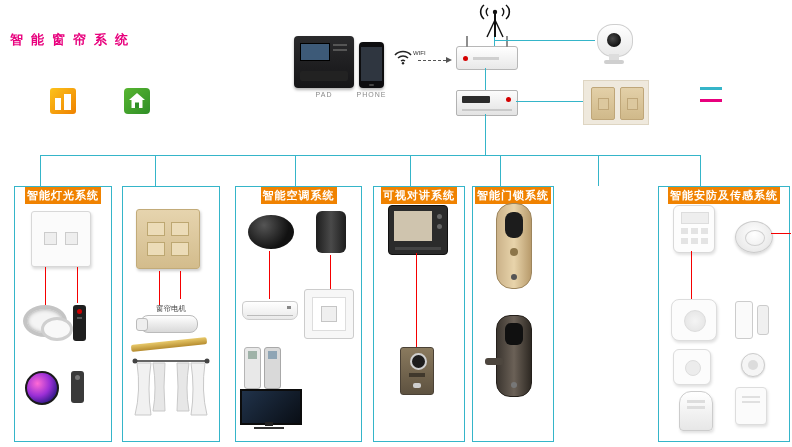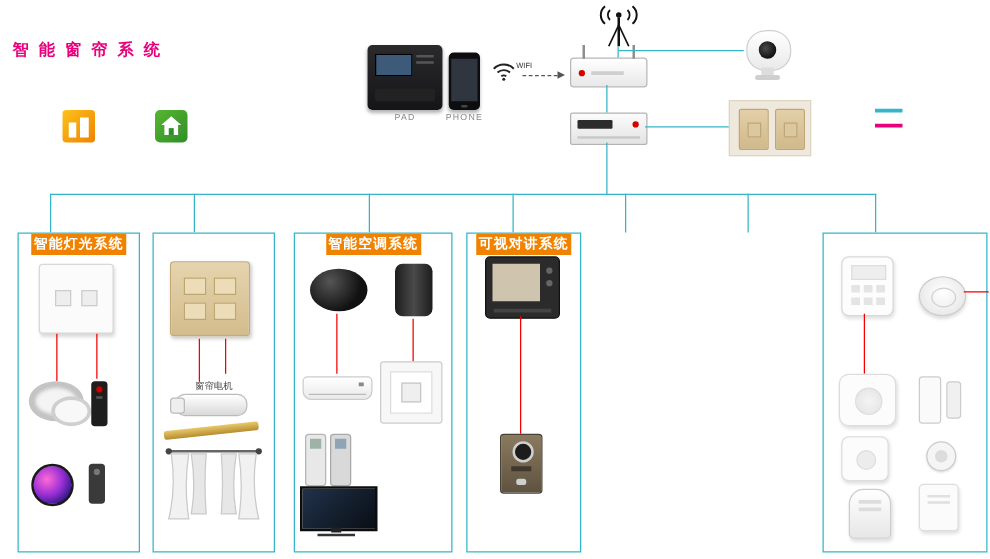--- a/index.html
+++ b/index.html
@@ -199,23 +199,37 @@
     <div style="position:absolute;left:28px;top:160px;width:15px;height:40px;background:#d9d9d9;border:1px solid #a8a8a8;border-radius:3px">
       <div style="position:absolute;left:3px;top:3px;width:9px;height:8px;background:#8fa5b5"></div>
     </div>
     <div style="position:absolute;left:4px;top:202px;width:58px;height:42px">
       <div style="position:absolute;left:0;top:0;width:58px;height:32px;background:linear-gradient(135deg,#20324a,#090e15);border:2px solid #0c0c0c"></div>
       <div style="position:absolute;left:25px;top:33px;width:8px;height:4px;background:#222"></div>
       <div style="position:absolute;left:14px;top:38px;width:30px;height:2px;background:#333"></div>
     </div>
   </div>
 
+  <div class="col" style="left:472px;width:80px">
+    <div class="col-h">智能门锁系统</div>
+    <div style="position:absolute;left:23px;top:16px;width:34px;height:84px;background:linear-gradient(90deg,#cbb289,#e8d4ab,#b89b6c);border:1px solid #9d855c;border-radius:16px">
+      <div style="position:absolute;left:8px;top:8px;width:18px;height:26px;background:#1c1c1c;border-radius:8px"></div>
+      <div style="position:absolute;left:13px;top:44px;width:8px;height:8px;background:#8c7549;border-radius:50%"></div>
+      <div style="position:absolute;left:14px;bottom:8px;width:6px;height:6px;background:#555;border-radius:50%"></div>
+    </div>
+    <div style="position:absolute;left:23px;top:128px;width:34px;height:80px;background:linear-gradient(90deg,#3c3630,#6b6157,#2e2923);border:1px solid #241f1a;border-radius:14px">
+      <div style="position:absolute;left:8px;top:7px;width:18px;height:22px;background:#101010;border-radius:6px"></div>
+      <div style="position:absolute;left:-12px;top:42px;width:19px;height:7px;background:#4d463e;border-radius:3px"></div>
+      <div style="position:absolute;left:14px;bottom:8px;width:6px;height:6px;background:#777;border-radius:50%"></div>
+    </div>
+  </div>
 
 
   <div class="col" style="left:658px;width:130px">
+    <div class="col-h">智能安防及传感系统</div>
     <div style="position:absolute;left:14px;top:18px;width:40px;height:46px;background:#fdfdfd;border:1px solid #d9d9d9;border-radius:6px;box-shadow:1px 2px 3px rgba(0,0,0,.12)">
       <div style="position:absolute;left:7px;top:6px;width:26px;height:10px;background:#eee;border:1px solid #ddd"></div>
       <div style="position:absolute;left:7px;top:22px;width:7px;height:6px;background:#e4e4e4"></div>
       <div style="position:absolute;left:17px;top:22px;width:7px;height:6px;background:#e4e4e4"></div>
       <div style="position:absolute;left:27px;top:22px;width:7px;height:6px;background:#e4e4e4"></div>
       <div style="position:absolute;left:7px;top:32px;width:7px;height:6px;background:#e4e4e4"></div>
       <div style="position:absolute;left:17px;top:32px;width:7px;height:6px;background:#e4e4e4"></div>
       <div style="position:absolute;left:27px;top:32px;width:7px;height:6px;background:#e4e4e4"></div>
     </div>
     <div style="position:absolute;left:76px;top:34px;width:36px;height:30px;border-radius:50%;background:radial-gradient(circle at 50% 40%,#ffffff,#e2e2e2);border:1px solid #ccc;box-shadow:0 2px 3px rgba(0,0,0,.15)">

